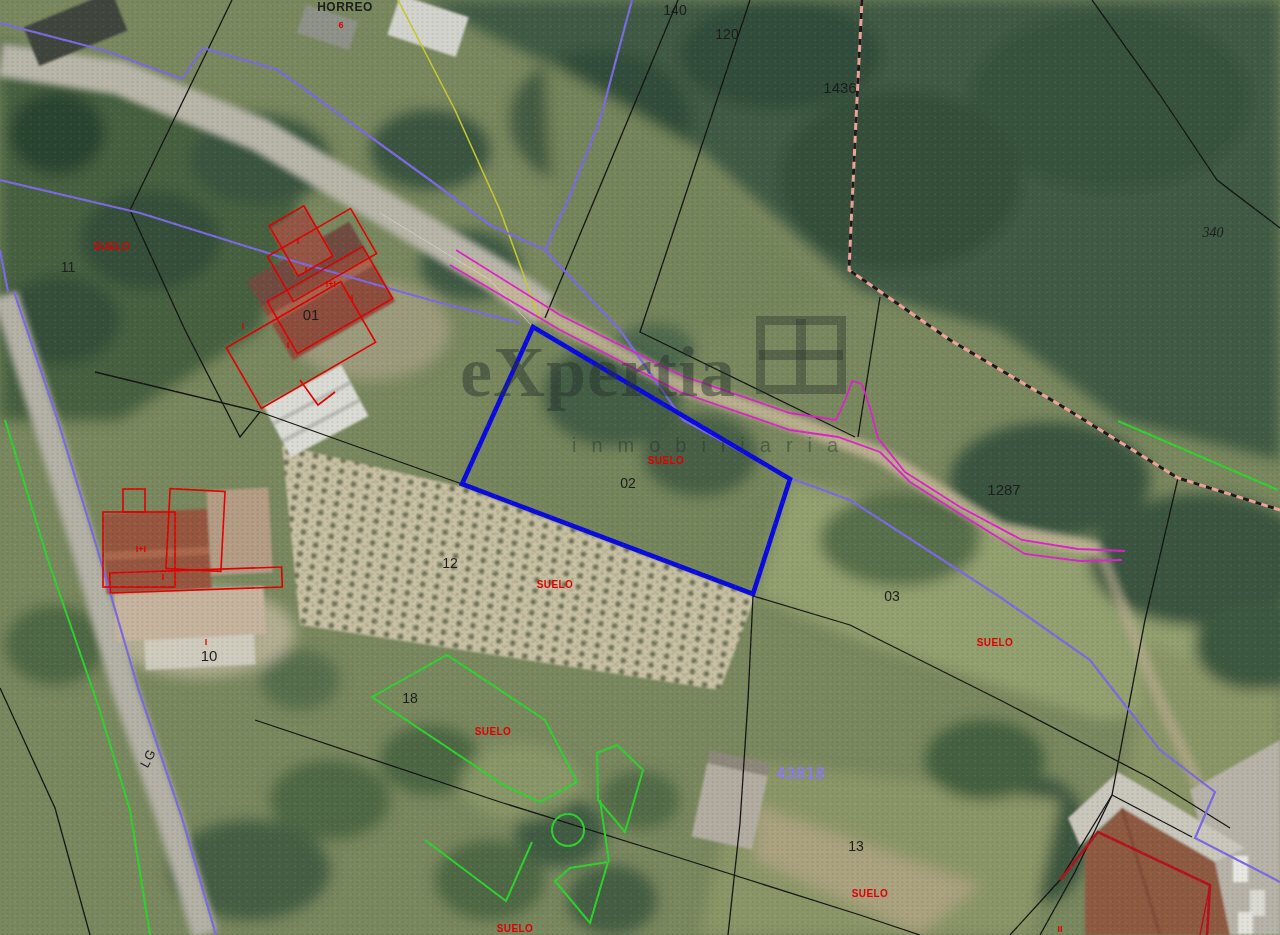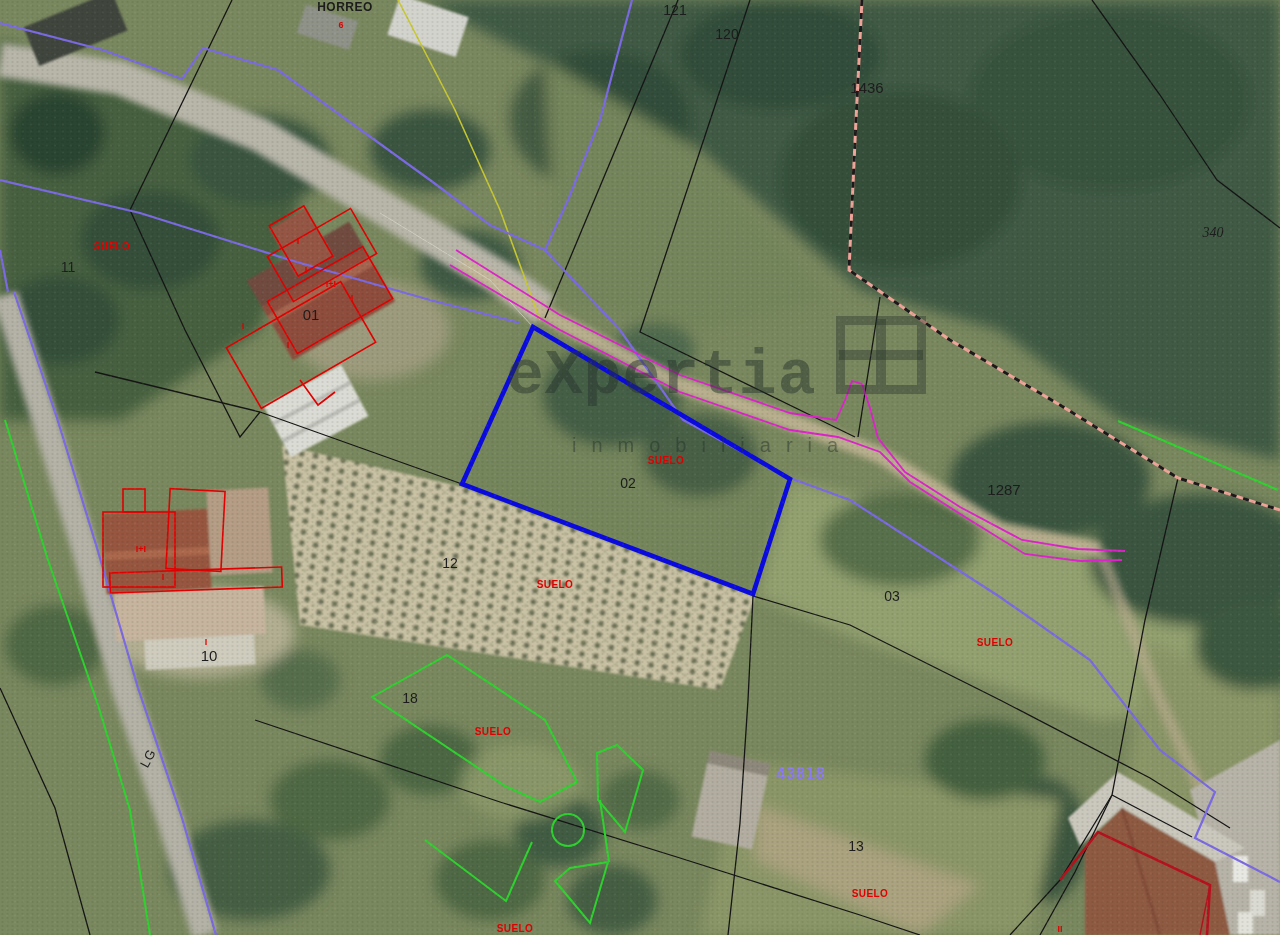--- a/index.html
+++ b/index.html
@@ -24,22 +24,22 @@
   .lbl.big{font-size:15px;}
   .lbl.italic{font-style:italic;font-family:Liberation Serif, serif;}
   .lbl.red{color:#e00000;font-weight:bold;font-size:10px;letter-spacing:.4px;margin-left:44px;}
   .lbl.redmark{color:#e00000;font-weight:bold;font-size:9px;}
   .lbl.purple{color:#8d7bf0;font-weight:bold;font-size:16px;letter-spacing:1px;}
   .lbl.cond{font-weight:bold;font-size:12px;letter-spacing:.5px;}
   .lbl.rot{transform:translate(-50%,-50%) rotate(-62deg);font-size:13px;letter-spacing:1px;}
   
   .wm{position:absolute;left:460px;top:316px;pointer-events:none;color:rgba(38,50,43,.48);}
   .wm-row{display:flex;align-items:flex-end;}
-  .wm-brand{font-family:Liberation Mono, monospace;font-weight:bold;font-size:63px;
-            letter-spacing:1px;line-height:1;margin-left:46px;}
+  .wm-brand{font-family:Liberation Serif, serif;font-weight:bold;font-size:72px;
+            letter-spacing:1px;line-height:1;}
   .wm-logo{width:72px;height:60px;margin:0 0 14px 20px;position:relative;
            border:9px solid rgba(38,50,43,.40);}
   .wm-logo .vbar{position:absolute;left:50%;top:-6px;width:10px;height:66px;
                  margin-left:-5px;background:rgba(38,50,43,.40);}
   .wm-logo .hbar{position:absolute;top:50%;left:-6px;height:10px;width:84px;
                  margin-top:-5px;background:rgba(38,50,43,.40);}
   .wm-tagline{display:block;margin:26px 0 12px 112px;font-size:20px;letter-spacing:15px;
               color:rgba(38,50,43,.48);}
 </style>
 </head>
@@ -245,23 +245,23 @@
           <span class="vbar"></span>
           <span class="hbar"></span>
         </span>
     </div>
     <span class="wm-tagline">inmobiliaria</span>
   </div>
 
   <div>
     <div class="lbl cond" style="left:345px;top:7px">HORREO</div>
     <div class="lbl redmark" style="left:341px;top:25px">6</div>
-    <div class="lbl" style="left:675px;top:10px">121</div>
+    <div class="lbl" style="left:675px;top:10px">140</div>
     <div class="lbl" style="left:727px;top:34px">120</div>
-    <div class="lbl big" style="left:867px;top:87px">1436</div>
+    <div class="lbl big" style="left:840px;top:87px">1436</div>
     <div class="lbl italic" style="left:1213px;top:233px">340</div>
     <div class="lbl red" style="left:68px;top:247px">SUELO</div>
     <div class="lbl" style="left:68px;top:267px">11</div>
     <div class="lbl big" style="left:311px;top:314px">01</div>
     <div class="lbl redmark" style="left:298px;top:241px">I</div>
     <div class="lbl redmark" style="left:306px;top:270px">I</div>
     <div class="lbl redmark" style="left:331px;top:284px">I+I</div>
     <div class="lbl redmark" style="left:352px;top:298px">I</div>
     <div class="lbl redmark" style="left:243px;top:326px">I</div>
     <div class="lbl redmark" style="left:288px;top:345px">I</div>

